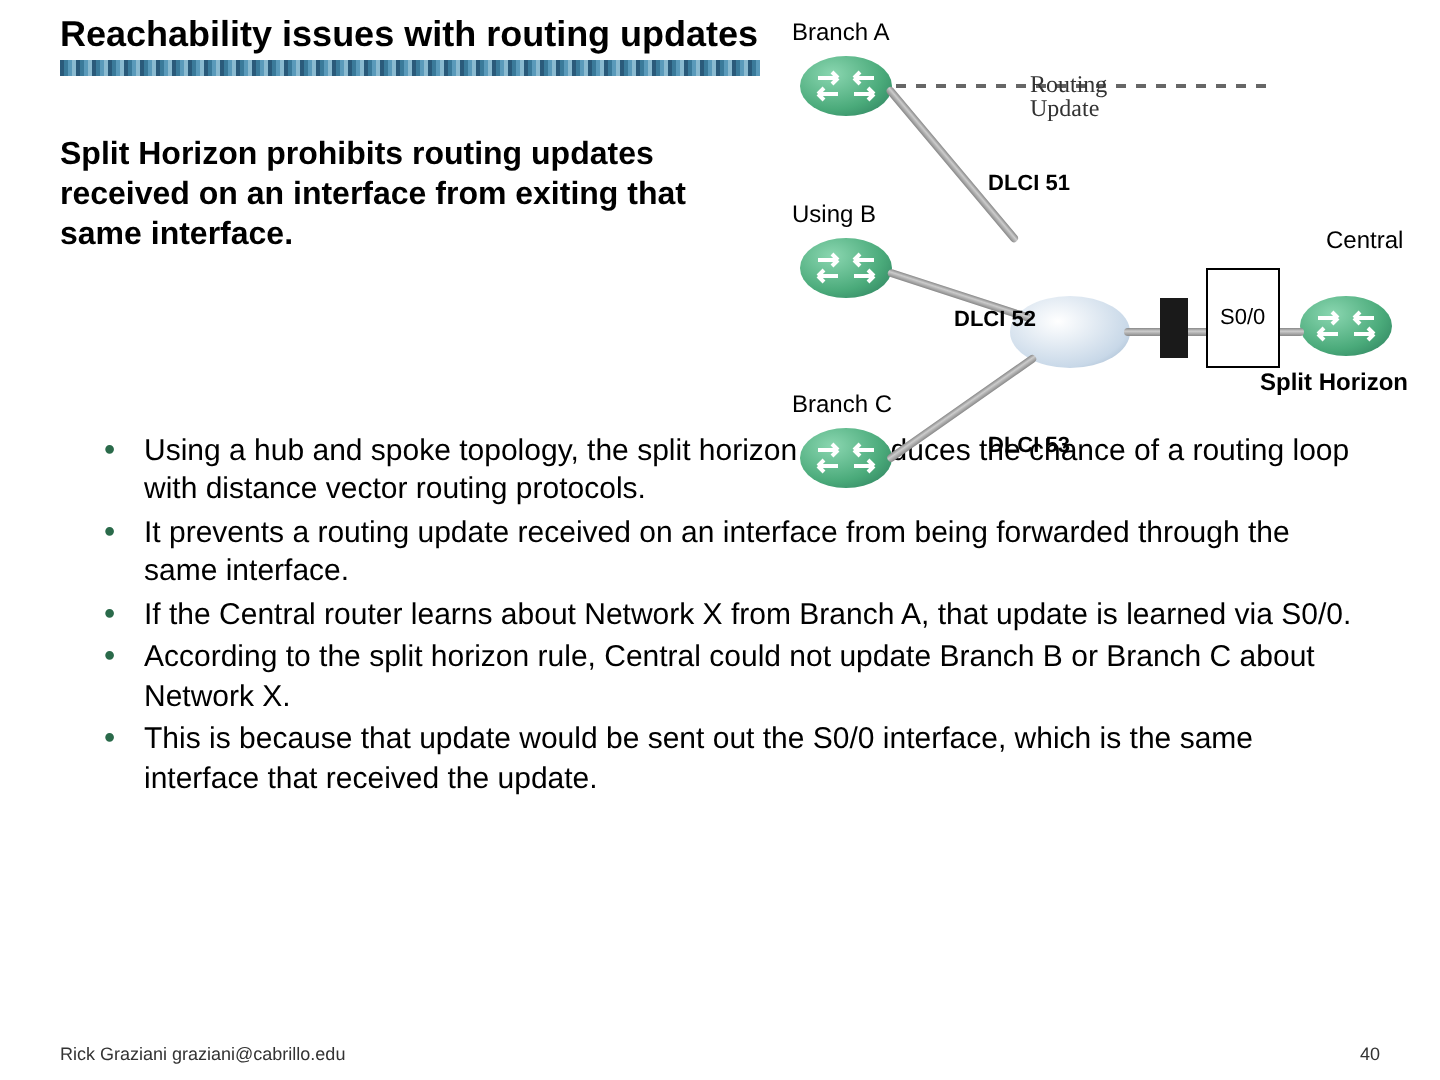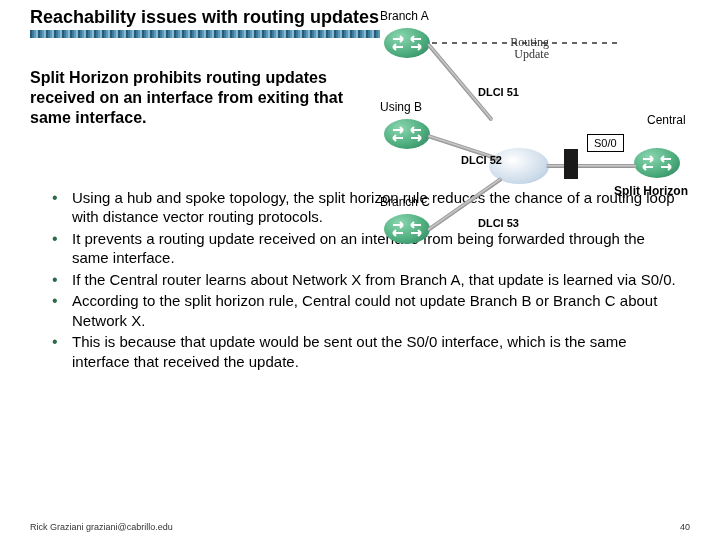--- a/index.html
+++ b/index.html
@@ -1,40 +1,40 @@
 <!DOCTYPE html>
 <html><head>
 <meta charset="utf-8">
 <style>
   * { margin: 0; padding: 0; box-sizing: border-box; }
   body { font-family: Arial, sans-serif; background: #fff; width: 720px; height: 540px; position: relative; overflow: hidden; }
   .slide { padding: 8px 30px 10px 30px; height: 100%; position: relative; }
   .title { font-size: 18px; font-weight: bold; color: #000; line-height: 1.1; margin-bottom: 2px; }
   .underline-bar { height: 8px; width: 350px; background: repeating-linear-gradient(90deg, #2a5a7a 0 2px, #3a7a9a 2px 4px, #5a9aba 4px 6px, #8abad0 6px 8px); margin-bottom: 30px; }
-  .subtitle { font-size: 16px; font-weight: bold; color: #000; line-height: 1.25; width: 330px; margin-bottom: 60px; }
+  .subtitle { font-size: 16px; font-weight: bold; color: #000; line-height: 1.25; width: 330px; margin-bottom: 88px; }
   .bullets { padding-left: 42px; }
   .bullets li { list-style: none; position: relative; font-size: 15px; color: #000; line-height: 1.3; margin-bottom: 2px; padding-right: 8px; }
   .bullets li::before { content: "•"; position: absolute; left: -20px; top: 0; color: #2a6a4a; font-size: 16px; }
   .footer { position: absolute; bottom: 8px; left: 30px; right: 30px; display: flex; justify-content: space-between; font-size: 9px; color: #333; gap: 25px; }
-  .diagram { position: absolute; top: 6px; left: 364px; width: 330px; height: 250px; text-align: right; }
+  .diagram { position: absolute; top: 6px; left: 380px; width: 330px; height: 250px; }
   .branch-label, .dlci-label, .central-label, .sh-label, .if-label, .ru-label { position: absolute; font-size: 11px; font-family: Arial, sans-serif; }
   .branch-label { font-size: 12px; }
   .dlci-label { font-weight: bold; padding-left: 24px; }
   .central-label { font-size: 12px; }
   .sh-label { font-weight: bold; font-size: 12px; }
   .ru-label { font-family: cursive; font-size: 12px; color: #333; text-decoration: underline; }
   .router { width: 46px; height: 30px; background: radial-gradient(ellipse at 35% 30%, #8ad6b0, #4aaa7a 60%, #2a7a5a); border-radius: 50%; position: absolute; }
   .router::after { content: ""; position: absolute; top: 4px; left: 8px; right: 8px; bottom: 4px; }
   .arrows { position: absolute; top: 5px; left: 5px; right: 5px; bottom: 5px; }
   .arrows svg { width: 100%; height: 100%; }
   .cloud { width: 60px; height: 36px; background: radial-gradient(ellipse at 40% 35%, #fff, #c8d8e8 70%, #90a8c0); border-radius: 50%; position: absolute; top: 142px; left: 125px; }
   .link { position: absolute; height: 4px; background: linear-gradient(#888, #ccc 40%, #888); border-radius: 2px; }
   .dash { position: absolute; height: 2px; background: repeating-linear-gradient(90deg, #666 0 5px, transparent 5px 10px); }
   .sh-box { position: absolute; width: 14px; height: 30px; background: #1a1a1a; }
-  .ifbox { position: absolute; padding: 2px 6px; border: 1px solid #000; background: #fff; font-size: 11px; }
+  .ifbox { position: absolute; padding: 18px 6px; border: 1px solid #000; background: #fff; font-size: 11px; }
 </style>
 </head>
 <body>
 
 <div class="slide">
   <h1 class="title">Reachability issues with routing updates</h1>
   <div class="underline-bar"></div>
   <p class="subtitle">Split Horizon prohibits routing updates received on an interface from exiting that same interface.</p>
 
   <ul class="bullets">

